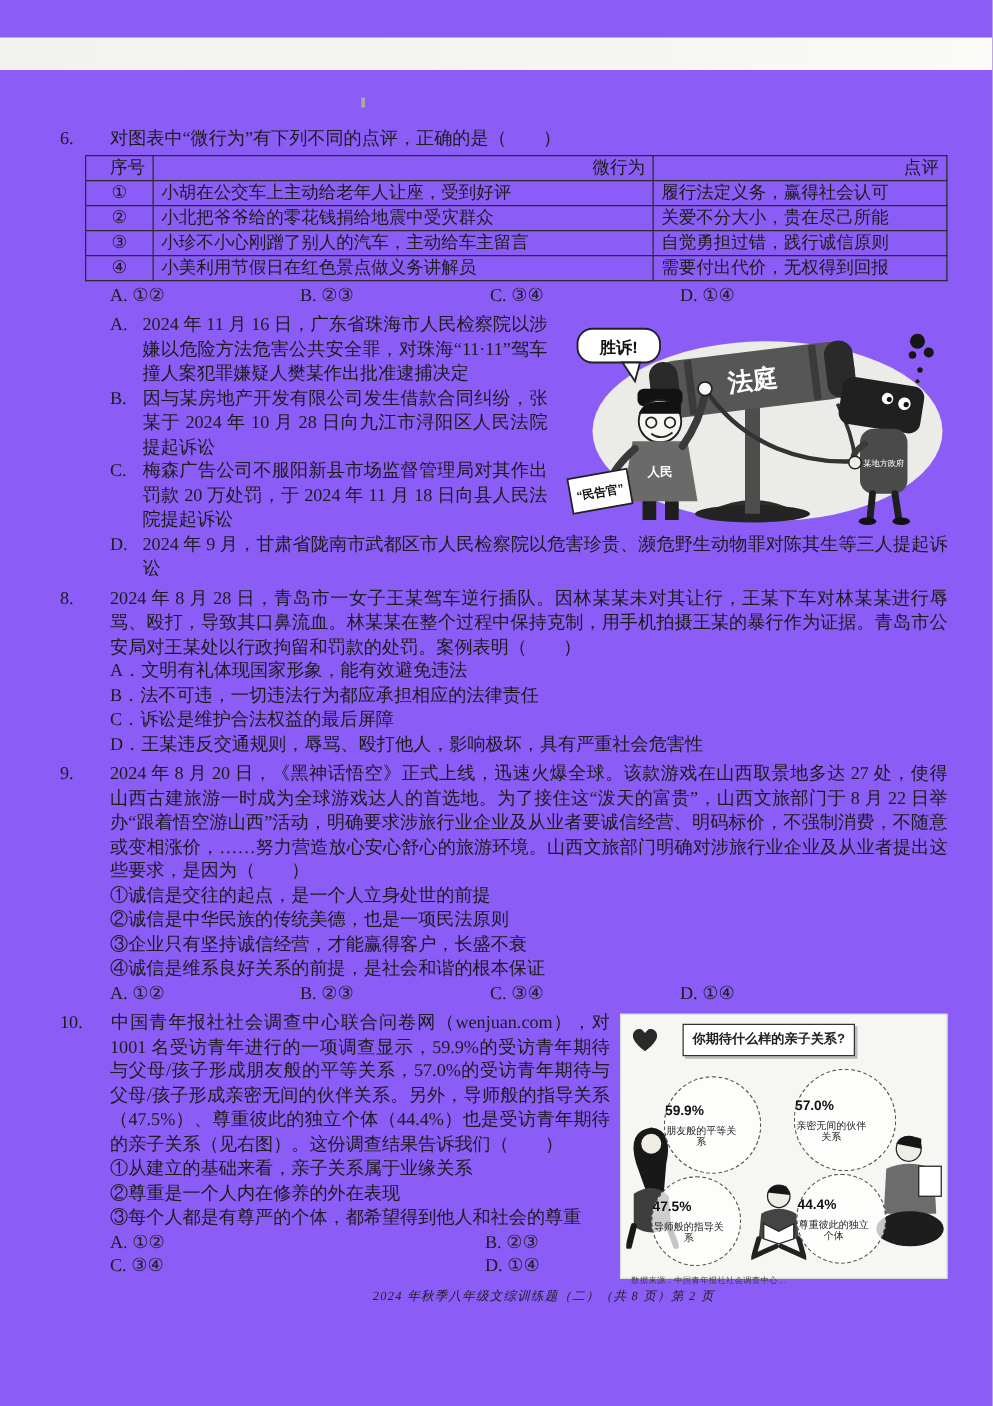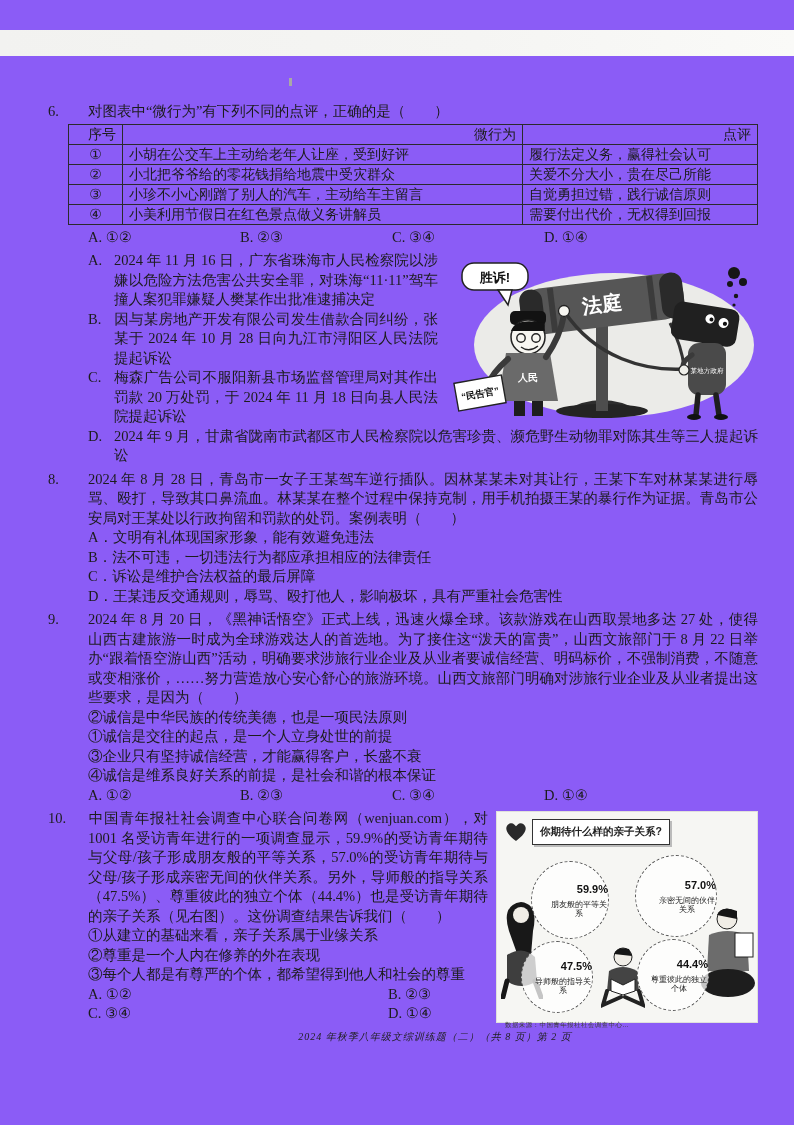--- a/index.html
+++ b/index.html
@@ -35,27 +35,27 @@
   .optline { padding-left:66px; text-indent:-26px; }
   .optline .optlabel { display:inline-block; width:26px; text-indent:0; }
   .optsimple { padding-left:40px; }
 
   .cartoon { float:right; width:312px; height:172px; margin:0 0 2px 8px; }
   svg text { font-family:"Liberation Sans","DejaVu Sans",sans-serif; }
 
   .infographic { float:right; width:262px; height:212px; margin:2px 0 4px 8px;
     background:#f6f6f3; border:1px solid #e0e0dc; padding:7px 8px 4px 8px;
     font-family:"Liberation Sans","DejaVu Sans",sans-serif; }
-  .ig-titlebar { display:flex; align-items:center; gap:5px; }
+  .ig-titlebar { display:flex; align-items:center; gap:19px; }
   .ig-title { border:1px solid #333; background:#fff; box-shadow:2px 2px 0 #bbb;
     font-size:10.5px; font-weight:bold; padding:2px 7px; color:#222; }
   .ig-canvas { position:relative; height:164px; margin-top:4px; }
   .stat-circle { position:absolute; border:1.6px dashed #555; border-radius:50%;
     background:rgba(255,255,255,.75); display:flex; flex-direction:column;
-    align-items:flex-end; justify-content:center; text-align:center; z-index:2; }
+    align-items:flex-start; justify-content:center; text-align:center; z-index:2; }
   .stat-circle .pct { font-weight:bold; font-size:11px; color:#111; }
   .stat-circle .lbl { font-size:8px; line-height:9.5px; color:#222; width:58px; }
   .fig { position:absolute; z-index:1; }
   .ig-source { font-size:6.5px; color:#3c3c3c; letter-spacing:.4px; margin-top:2px; }
 
   .footer { position:absolute; left:0; top:1030px; width:100%;
     text-align:center; padding-left:76px; font-style:italic;
     font-size:10px; letter-spacing:1px; color:#202020; }
 </style>
 </head>
@@ -189,22 +189,22 @@
       <div class="optsimple">A．文明有礼体现国家形象，能有效避免违法</div>
       <div class="optsimple">B．法不可违，一切违法行为都应承担相应的法律责任</div>
       <div class="optsimple">C．诉讼是维护合法权益的最后屏障</div>
       <div class="optsimple">D．王某违反交通规则，辱骂、殴打他人，影响极坏，具有严重社会危害性</div>
     </section>
 
     <section class="q">
       <div class="qrow">
         <span class="qnum">9.</span><span>2024 年 8 月 20 日，《黑神话悟空》正式上线，迅速火爆全球。该款游戏在山西取景地多达 27 处，使得山西古建旅游一时成为全球游戏达人的首选地。为了接住这“泼天的富贵”，山西文旅部门于 8 月 22 日举办“跟着悟空游山西”活动，明确要求涉旅行业企业及从业者要诚信经营、明码标价，不强制消费，不随意或变相涨价，……努力营造放心安心舒心的旅游环境。山西文旅部门明确对涉旅行业企业及从业者提出这些要求，是因为（　　）</span>
       </div>
+      <div class="stmt">①诚信是交往的起点，是一个人立身处世的前提</div>
       <div class="stmt">②诚信是中华民族的传统美德，也是一项民法原则</div>
-      <div class="stmt">①诚信是交往的起点，是一个人立身处世的前提</div>
       <div class="stmt">③企业只有坚持诚信经营，才能赢得客户，长盛不衰</div>
       <div class="stmt">④诚信是维系良好关系的前提，是社会和谐的根本保证</div>
       <div class="opts4">
         <span>A. ①②</span><span>B. ②③</span><span>C. ③④</span><span>D. ①④</span>
       </div>
     </section>
 
     <section class="q">
       <div class="infographic">
         <div class="ig-titlebar">

